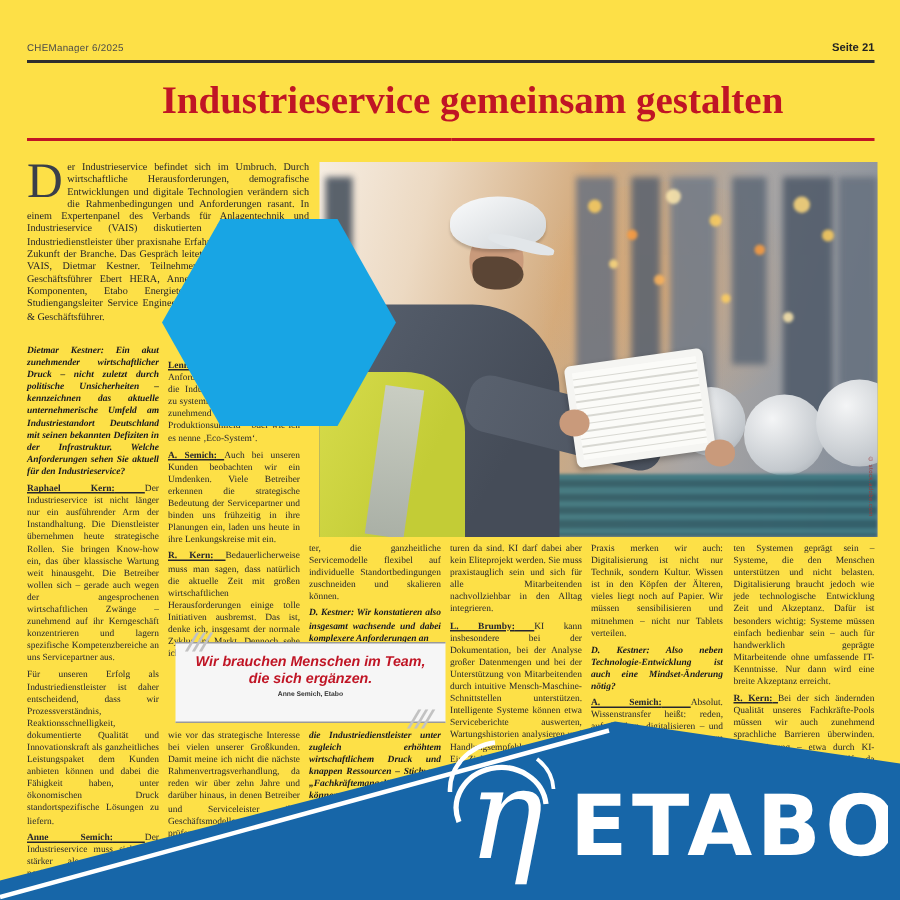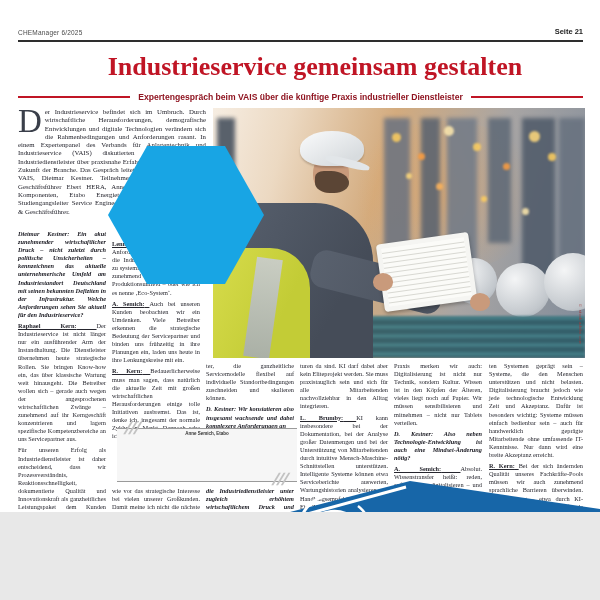--- a/index.html
+++ b/index.html
@@ -1,16 +1,16 @@
 <!DOCTYPE html>
 <html><head>
 <meta charset="utf-8">
 <style>
   html,body{margin:0;padding:0;background:#e8e8e8;}
-  #page{position:relative;width:600px;height:512px;background:#ffffff;overflow:hidden;
+  #page{position:relative;width:600px;height:600px;background:#fde047;overflow:hidden;
         font-family:"Liberation Serif",serif;color:#26262e;}
   
   .pub{position:absolute;left:18px;top:29px;font-family:"Liberation Sans",sans-serif;
        font-size:6.5px;color:#4a4a4a;letter-spacing:.2px;}
   .pageno{position:absolute;right:17px;top:27px;font-family:"Liberation Sans",sans-serif;
        font-size:7.5px;font-weight:bold;color:#222;}
   .rule{position:absolute;left:18px;right:17px;top:40px;height:2px;background:#2e2e2e;}
   
   .title{position:absolute;left:0;right:0;top:52px;text-align:center;
        font-family:"Liberation Serif",serif;font-weight:bold;font-size:26px;color:#c01525;padding-left:30px;}
@@ -85,21 +85,20 @@
 
 <div id="page">
 
   <div class="pub">CHEManager 6/2025</div>
   <div class="pageno">Seite 21</div>
   <div class="rule"></div>
 
   <div class="title">Industrieservice gemeinsam gestalten</div>
   <div class="subrow">
     <div class="subline"></div>
-    <div class="subtitle">Expertengespräch beim VAIS über die künftige Praxis industrieller Dienstleister</div>
     <div class="subline"></div>
   </div>
 
   <div class="introblock">
     <span class="dropcap">D</span><span>er Industrieservice befindet sich im Umbruch. Durch wirtschaftliche Herausforderungen, demografische Entwicklungen und digitale Technologien verändern sich die Rahmenbedingungen und Anforderungen rasant. In einem Expertenpanel des Verbands für Anlagentechnik und Industrieservice (VAIS) diskutierten Vertreter führender Industriedienstleister über praxisnahe Erfahrungen und Visionen zur Zukunft der Branche. Das Gespräch leitete der Geschäftsführer des VAIS, Dietmar Kestner. Teilnehmer waren Raphael Kern, Geschäftsführer Ebert HERA, Anne Semich, Leiterin Bereich Komponenten, Etabo Energietechnik, Lennart Brumby, Studiengangsleiter Service Engineering, und Kreyenborg, Gründer &amp; Geschäftsführer.</span>
   </div>
 
   <div id="photo">
     <div id="glow"></div>
     <div class="tower" style="left:1%;width:5%;height:48%;background:#3f4a58;"></div>
@@ -180,20 +179,21 @@
     <p><span class="spk">A. Semich:</span><span>Absolut. Wissenstransfer heißt: reden, aufschreiben, digitalisieren – und das mit System. Es geht um Vertrauen und Kommunikation zwischen den Generationen. Wir setzen auf gemischte Teams.</span></p>
   </div>
 
   <div class="col" style="left:489px;top:362px;width:94px;">
     <p><span>ten Systemen geprägt sein – Systeme, die den Menschen unterstützen und nicht belasten. Digitalisierung braucht jedoch wie jede technologische Entwicklung Zeit und Akzeptanz. Dafür ist besonders wichtig: Systeme müssen einfach bedienbar sein – auch für handwerklich geprägte Mitarbeitende ohne umfassende IT-Kenntnisse. Nur dann wird eine breite Akzeptanz erreicht.</span></p>
     <p><span class="spk">R. Kern:</span><span>Bei der sich ändernden Qualität unseres Fachkräfte-Pools müssen wir auch zunehmend sprachliche Barrieren überwinden. Digitalisierung – etwa durch KI-gestützte Übersetzer – hilft da enorm. Aber wir müssen bereit sein, neue Wege zu gehen: Vielfalt und Zusammenarbeit.</span></p>
   </div>
 
   <div id="quotebox">
     <span class="slash" style="left:8px;top:-10px;">///</span>
+    <div id="qtext">Wir brauchen Menschen im Team, die sich ergänzen.</div>
     <div id="qattr">Anne Semich, Etabo</div>
     <span class="slash" style="right:10px;bottom:-9px;">///</span>
   </div>
 
   <svg id="wedge" viewBox="0 0 600 600">
     <polygon points="0,587 410,481 600,509 600,600 0,600" fill="#1766a8"></polygon>
     <line x1="0" y1="598" x2="406" y2="487" stroke="#ffffff" stroke-width="3"></line>
   </svg>
 
   <div id="etabo">

